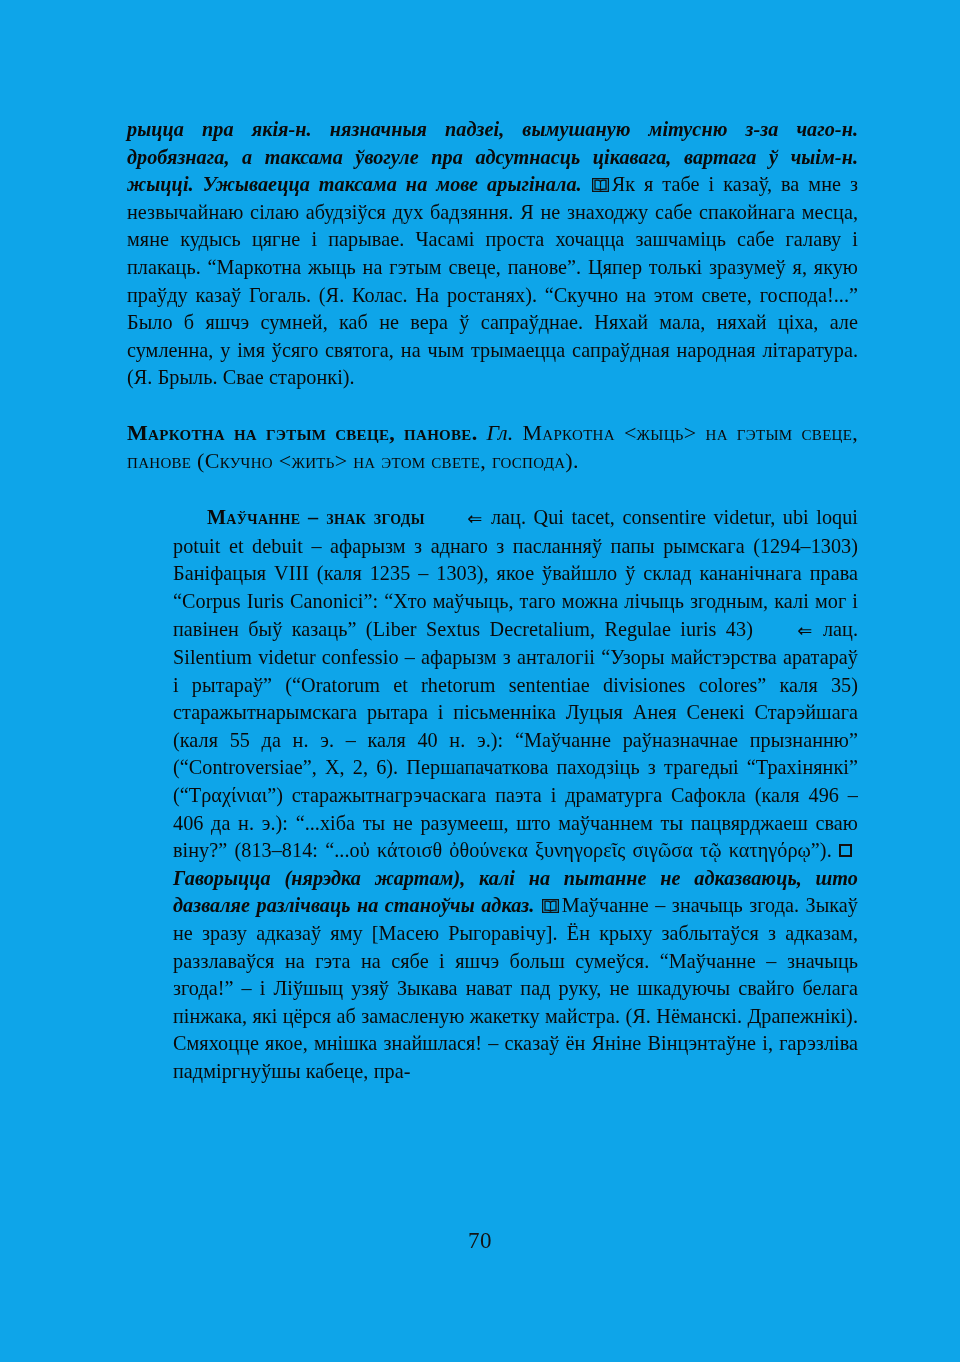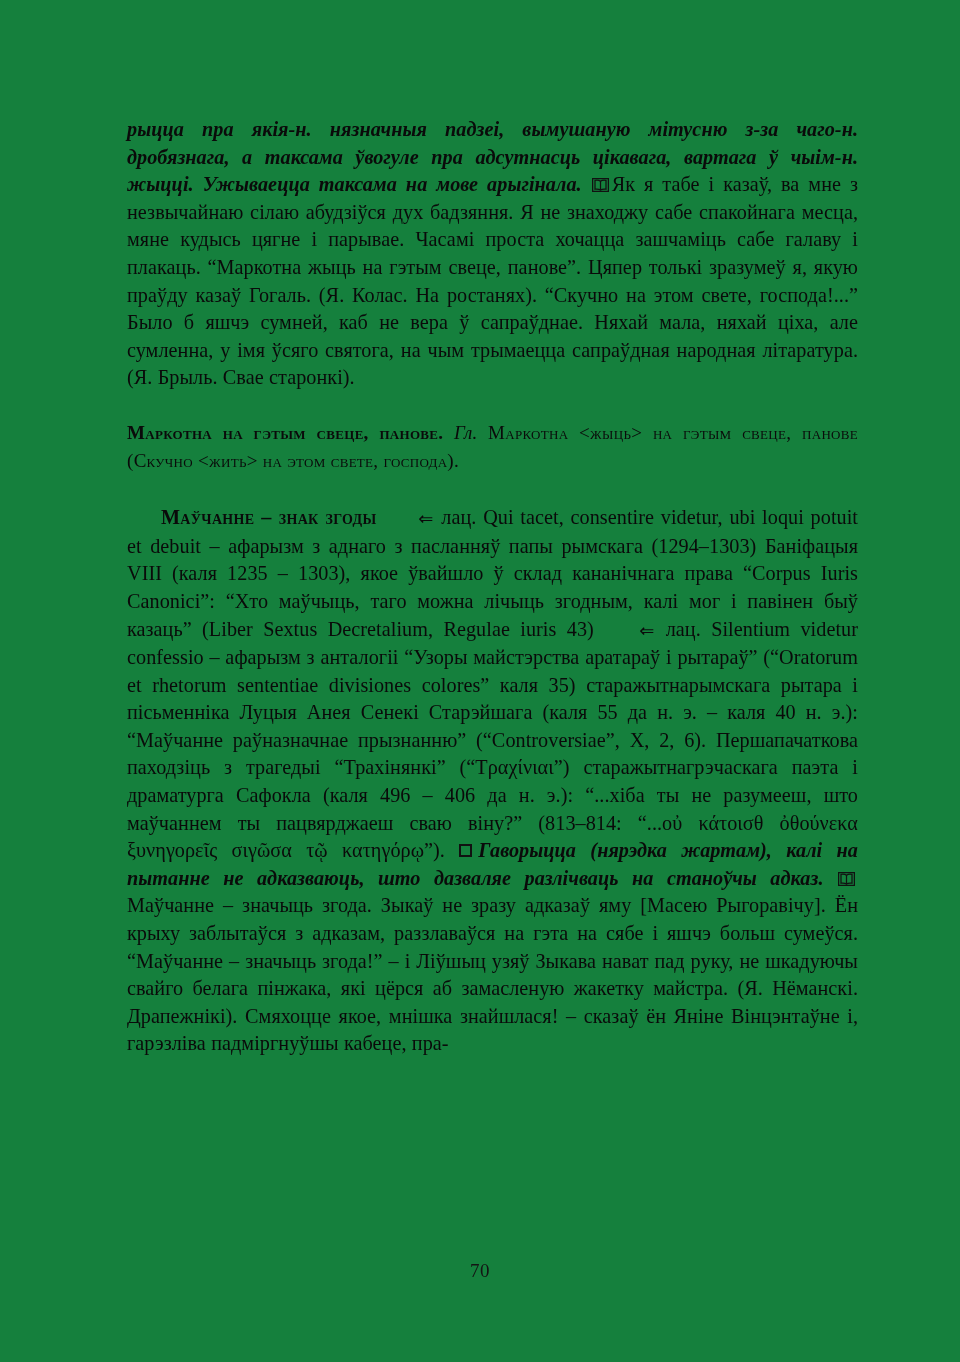--- a/index.html
+++ b/index.html
@@ -15,21 +15,21 @@
     color: #0a0a0a;
     overflow: hidden;
   }
 
   .page {
     position: absolute;
     left: 0;
     top: 0;
     width: 960px;
     height: 1362px;
-    background: #15803d;
+    background: #0ea5e9;
   }
 
   .text-block {
     position: absolute;
     left: 127px;
     top: 116px;
     width: 731px;
   }
 
   
@@ -61,41 +61,41 @@
     font-style: italic;
   }
 
   .src-label {
     font-style: italic;
   }
 
   
   .entry {
     margin: 0;
-    font-size: 19px;
+    font-size: 22px;
     line-height: 27.6px;
     text-align: justify;
     letter-spacing: 0.2px;
   }
   .sc {
     font-variant: small-caps;
     font-weight: bold;
     letter-spacing: 0.3px;
   }
   .sc-light {
     font-variant: small-caps;
     font-weight: normal;
     letter-spacing: 0.3px;
   }
   .ref {
     font-style: italic;
     font-weight: normal;
   }
   .sp-before-2 { margin-top: 27px; }
-  .sp-before-3 { margin-top: 30px; }
+  .sp-before-3 { margin-top: 30px; margin-left: 46px; }
 
   
   .icon-book {
     display: inline-block;
     width: 17px;
     height: 14px;
     position: relative;
     vertical-align: -1px;
     margin: 0 3px 0 1px;
   }
@@ -120,24 +120,24 @@
   }
 
   .latin {
     font-family: "Liberation Serif", serif;
   }
 
   
   .folio {
     position: absolute;
     left: 0;
-    top: 1260px;
+    top: 1228px;
     width: 960px;
     text-align: center;
-    font-size: 19px;
+    font-size: 23px;
     font-family: "Liberation Serif", serif;
     color: #141414;
     letter-spacing: 0.5px;
   }
 </style>
 </head>
 <body>
 
 <div class="page">
   <div class="text-block">

